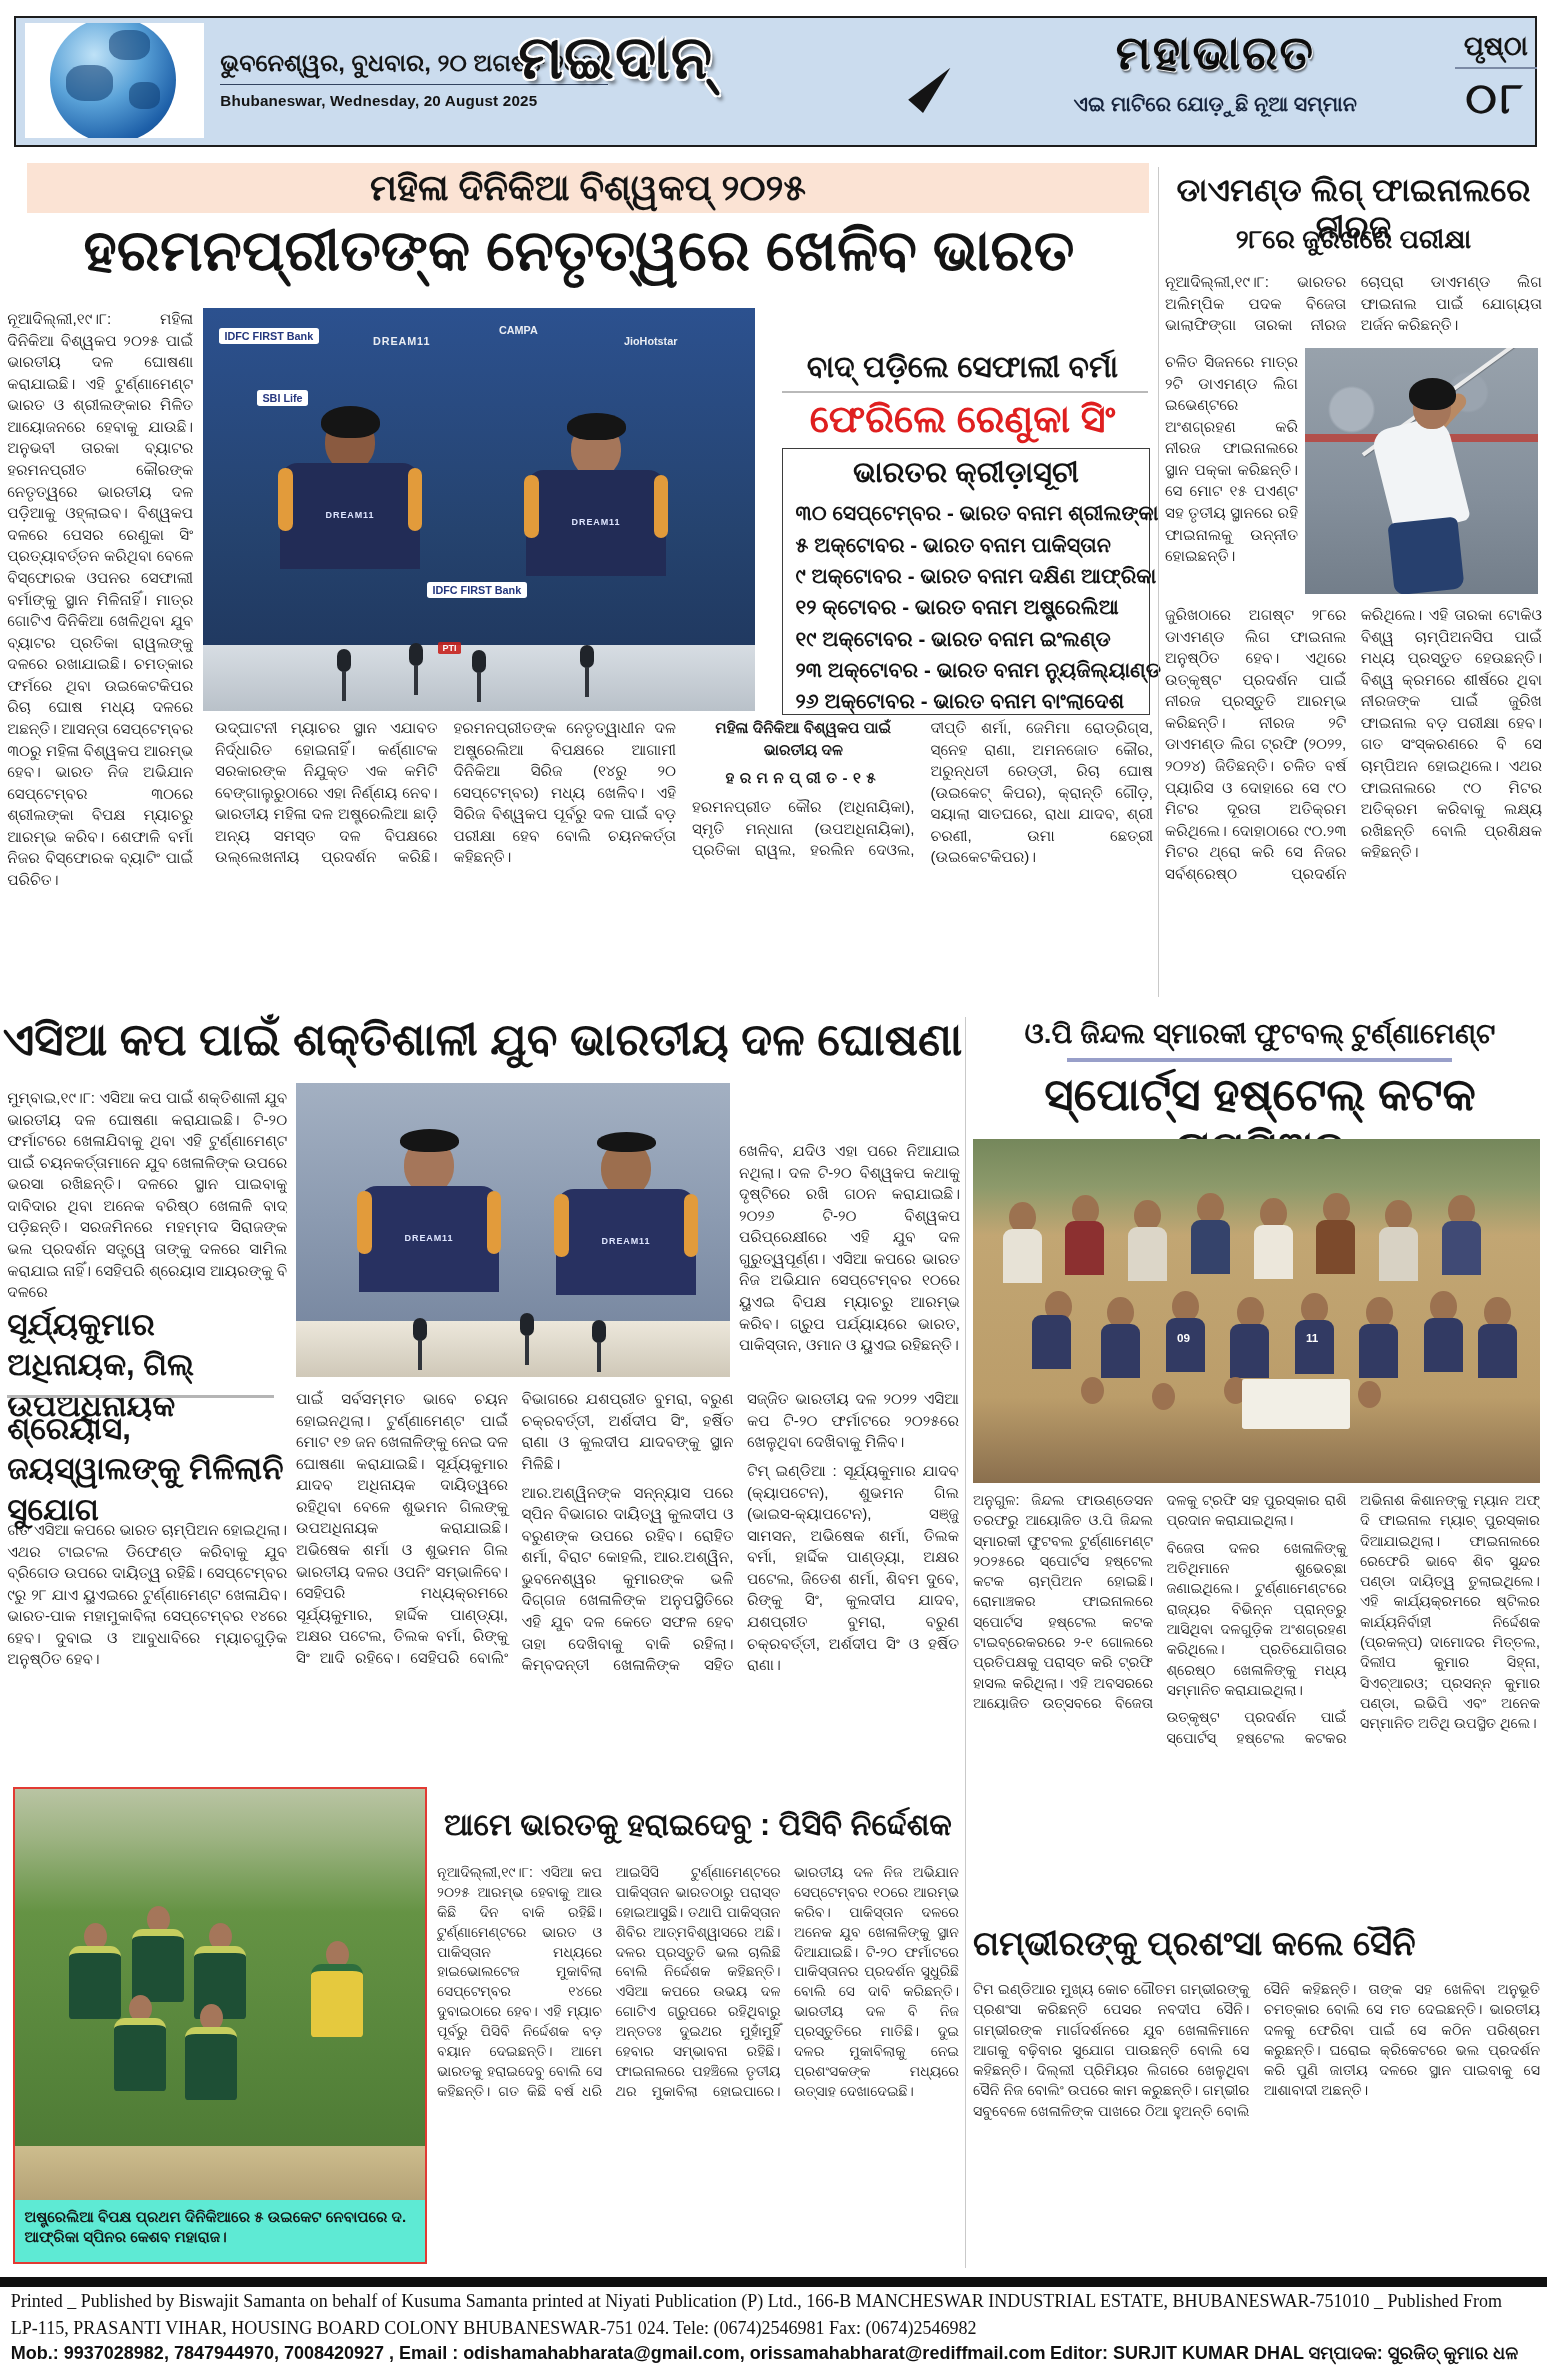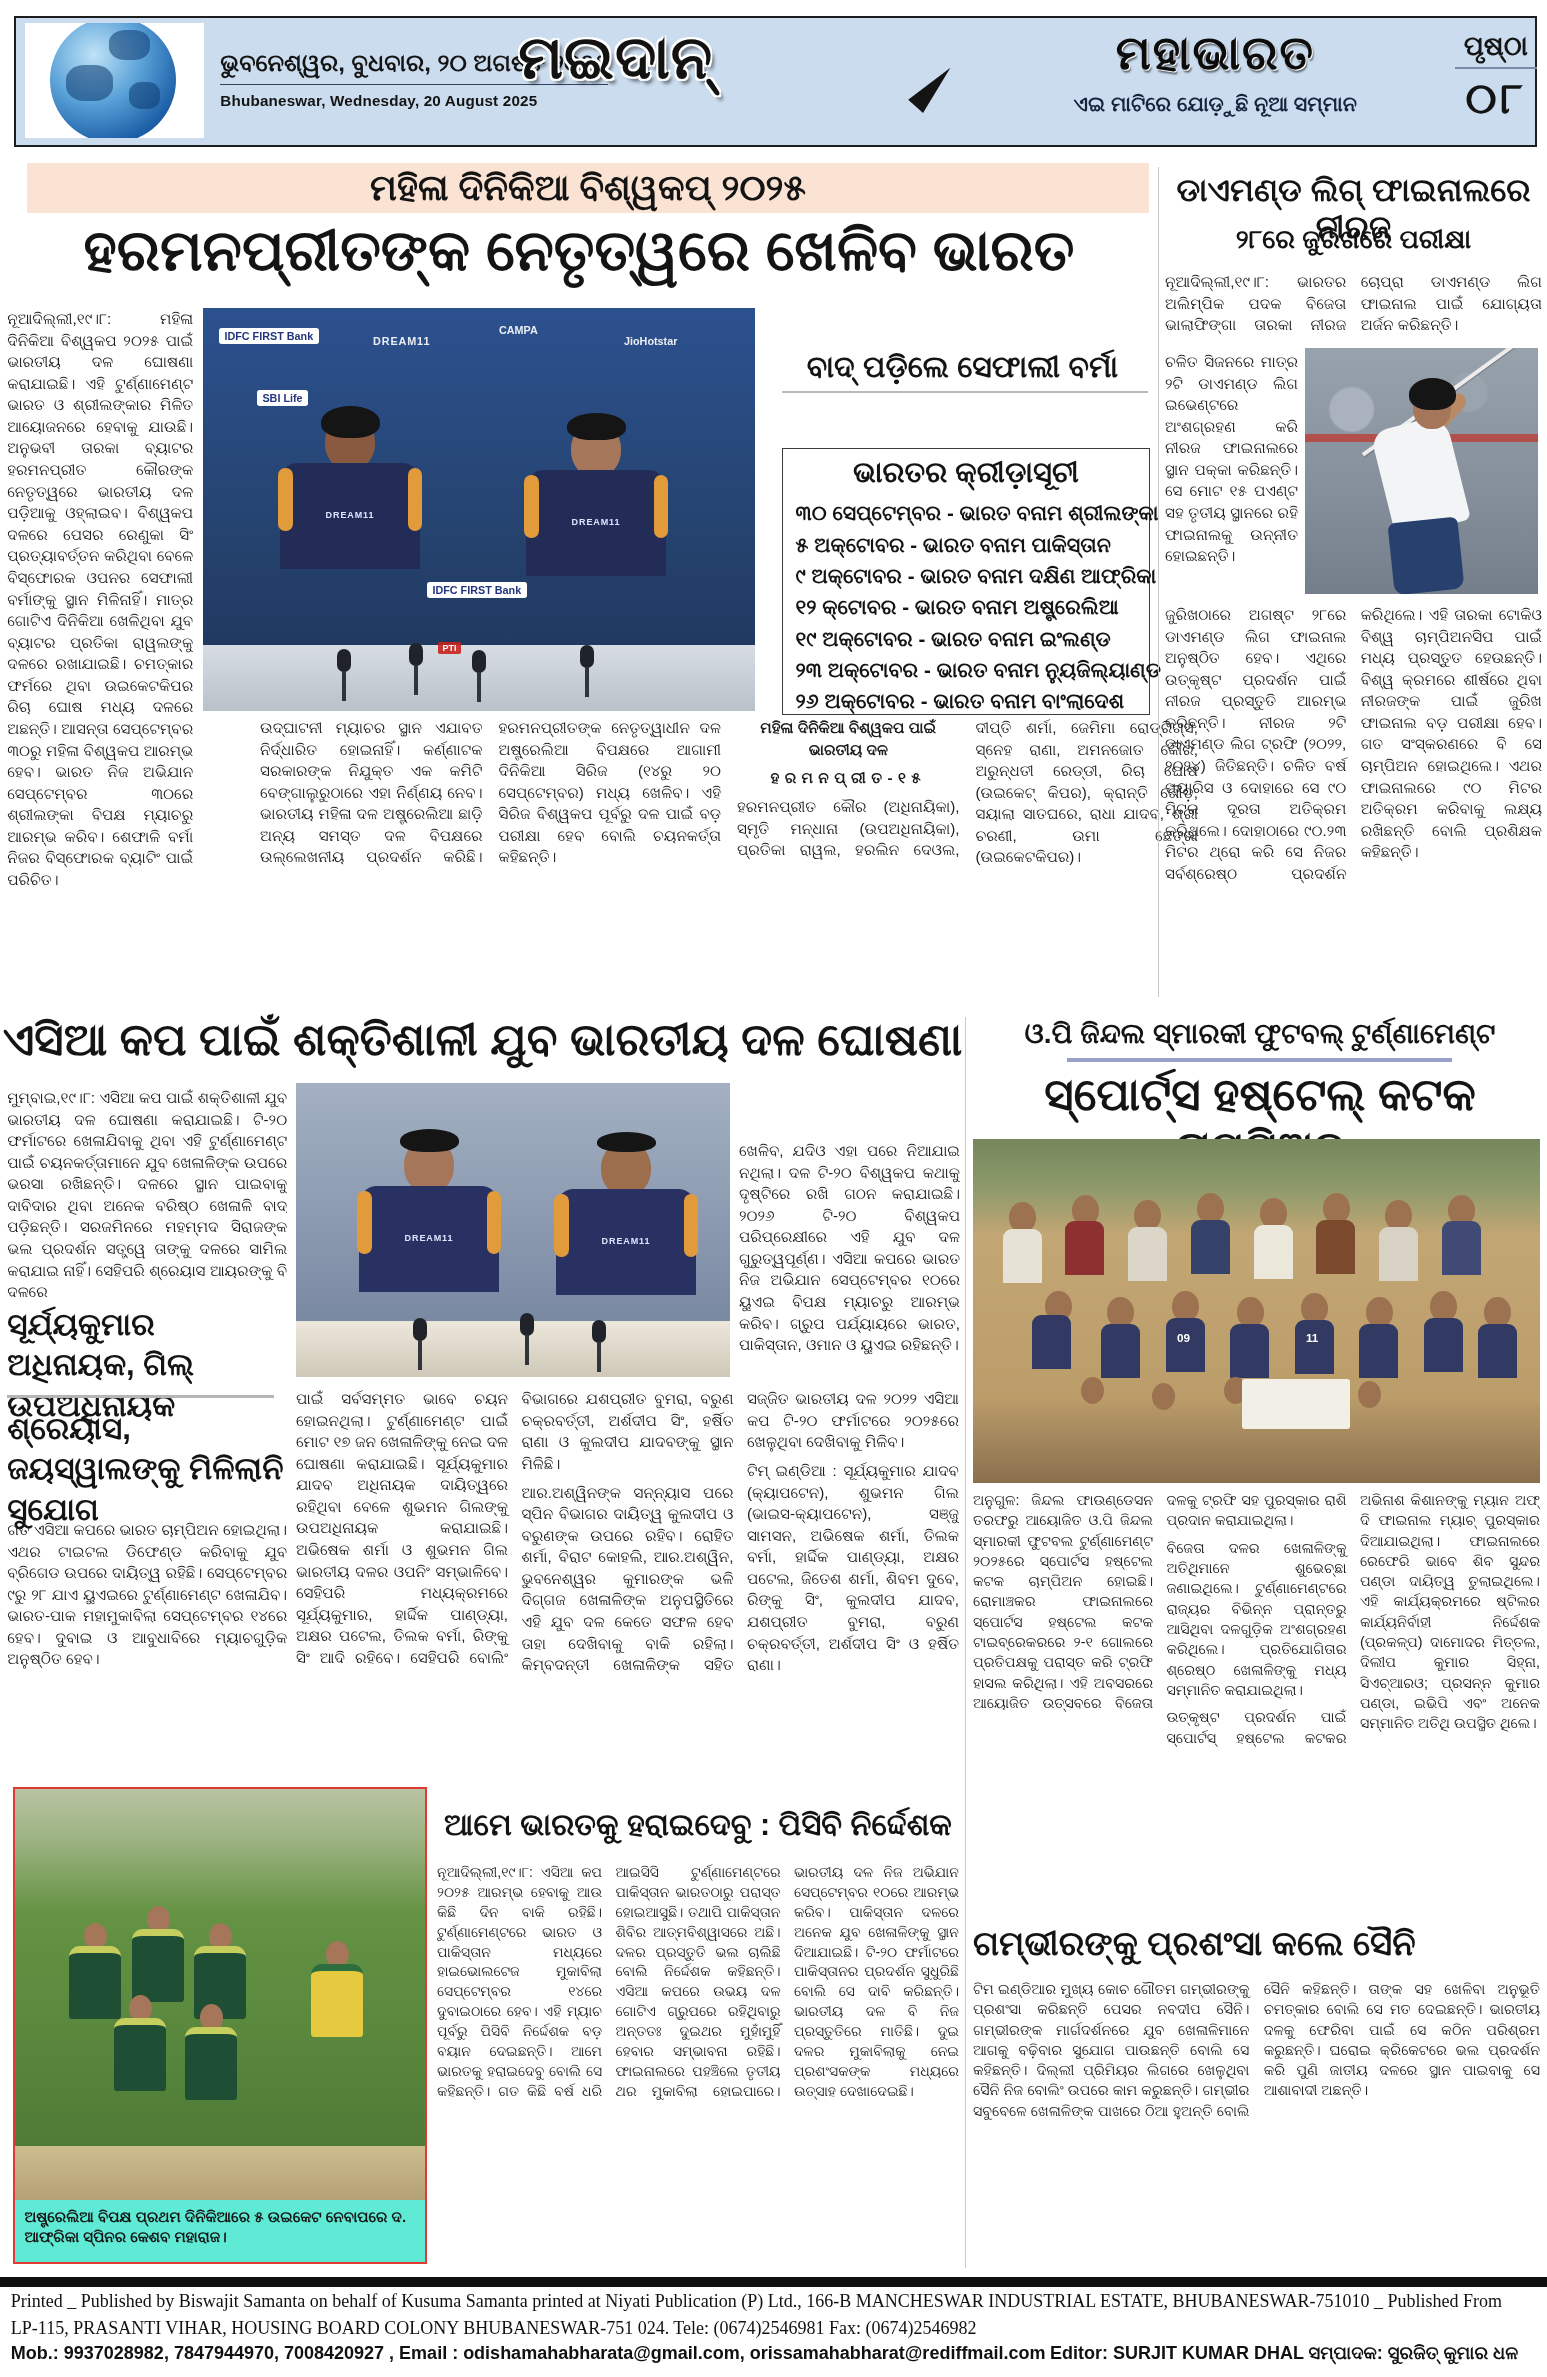--- a/index.html
+++ b/index.html
@@ -3,21 +3,21 @@
 <meta charset="utf-8">
 <style>
   html,body{margin:0;padding:0;background:#e9e9e9;}
   .page{position:relative;width:1547px;height:2377px;background:#fff;overflow:hidden;
         font-family:"Liberation Sans","DejaVu Sans",sans-serif;color:#141414;}
   .abs{position:absolute;}
   .bodytxt{font-size:15.2px;line-height:1.42;text-align:justify;color:#1b1b1b;overflow:hidden;}
   .bodytxt p{margin:0 0 7.2px 0;}
   .cols2{column-count:2;column-gap:14.3px;}
   .cols3{column-count:3;column-gap:13.4px;}
-  .cols4{column-count:4;column-gap:16px;margin-left:45px;}
+  .cols4{column-count:4;column-gap:16px;}
 
   
   .masthead{left:14.3px;top:16px;width:1519px;height:127px;background:#cbdcee;border:2.7px solid #1d1d1d;}
   .globe-box{left:9px;top:4.5px;width:179px;height:115px;background:#fff;overflow:hidden;}
   .globe{left:25px;top:-5.4px;width:126px;height:126px;border-radius:50%;
          background:radial-gradient(circle at 35% 30%,#bfe2f7 0%,#5aa2d8 40%,#1d5fa8 75%,#123f77 100%);}
   .globe i{position:absolute;background:#0d3a70;opacity:.55;border-radius:40%;}
   .date-odia{left:204px;top:30.5px;font-size:24px;font-weight:bold;border-bottom:1.8px solid #32435f;padding-bottom:7.2px;}
   .date-en{left:204px;top:74px;font-size:15.2px;font-weight:bold;letter-spacing:0.2px;}
   .maidan{left:502px;top:5.4px;font-size:60px;font-weight:800;letter-spacing:0.9px;color:#121212;
@@ -192,20 +192,21 @@
     <div class="table"></div>
     <div class="mic" style="left:134px;bottom:39px;"></div>
     <div class="mic" style="left:206px;bottom:45px;"></div>
     <div class="mic" style="left:269px;bottom:38px;"></div>
     <div class="mic" style="left:377px;bottom:43px;"></div>
     <span class="chip chip-red" style="left:235px;bottom:57px;">PTI</span>
   </div>
 
   <div class="abs deck-black">ବାଦ୍ ପଡ଼ିଲେ ସେଫାଲୀ ବର୍ମା</div>
   <div class="abs deck-rule"></div>
+  <div class="abs deck-red">ଫେରିଲେ ରେଣୁକା ସିଂ</div>
 
   <div class="abs sched">
     <div class="sched-title">ଭାରତର କ୍ରୀଡ଼ାସୂଚୀ</div>
     <div class="sched-row">୩୦ ସେପ୍ଟେମ୍ବର - ଭାରତ ବନାମ ଶ୍ରୀଲଙ୍କା</div>
     <div class="sched-row">୫ ଅକ୍ଟୋବର - ଭାରତ ବନାମ ପାକିସ୍ତାନ</div>
     <div class="sched-row">୯ ଅକ୍ଟୋବର - ଭାରତ ବନାମ ଦକ୍ଷିଣ ଆଫ୍ରିକା</div>
     <div class="sched-row">୧୨ କ୍ଟୋବର - ଭାରତ ବନାମ ଅଷ୍ଟ୍ରେଲିଆ</div>
     <div class="sched-row">୧୯ ଅକ୍ଟୋବର - ଭାରତ ବନାମ ଇଂଲଣ୍ଡ</div>
     <div class="sched-row">୨୩ ଅକ୍ଟୋବର - ଭାରତ ବନାମ ନ୍ୟୁଜିଲ୍ୟାଣ୍ଡ</div>
     <div class="sched-row">୨୬ ଅକ୍ଟୋବର - ଭାରତ ବନାମ ବାଂଲାଦେଶ</div>

